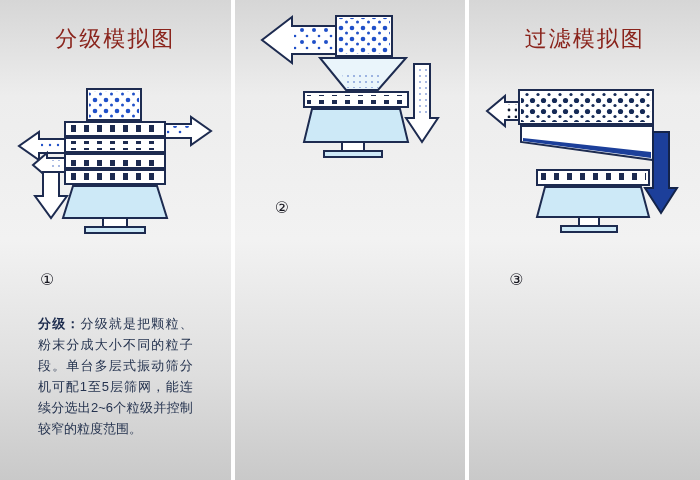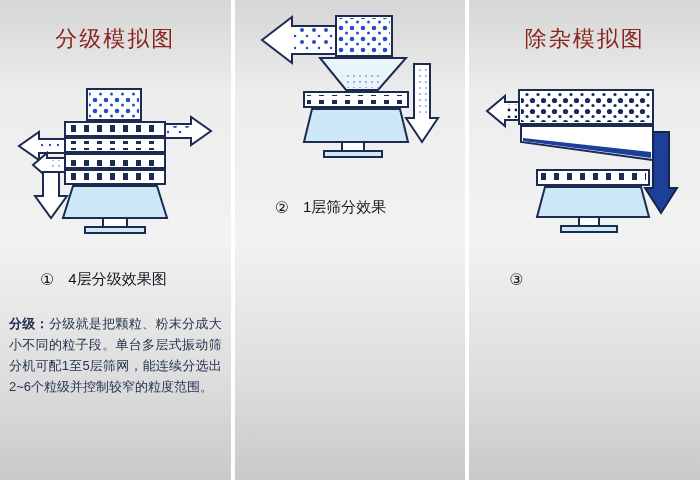--- a/index.html
+++ b/index.html
@@ -31,21 +31,21 @@
   .diagram svg { width: 200px; height: 168px; }
   .caption {
     align-self: flex-start;
     margin: 12px 0 0 40px;
     font-size: 15px; color: #15151e;
     display: flex; align-items: center; gap: 14px;
     white-space: nowrap;
   }
   .caption .num { font-size: 16px; }
   .desc {
-    margin: 24px 0 0; padding: 0 9px;
+    margin: 24px 0 0; padding: 0 38px;
     font-size: 13px; line-height: 1.62;
     color: #25334f; text-align: justify;
   }
   .desc b { color: #1b2a4c; }
   .defs-holder { position: absolute; width: 0; height: 0; }
 </style>
 </head>
 <body>
 
 <svg class="defs-holder" aria-hidden="true">
@@ -120,21 +120,20 @@
         <g>
           <polygon points="58,100 142,100 152,132 48,132" fill="#cde9f7" stroke="#1d2b50" stroke-width="2"></polygon>
           <rect x="88" y="132" width="24" height="9" fill="#ffffff" stroke="#1d2b50" stroke-width="2"></rect>
           <rect x="70" y="141" width="60" height="6" fill="#cde9f7" stroke="#1d2b50" stroke-width="2"></rect>
         </g>
       </svg>
     </div>
 
     <div class="caption">
       <span class="num">①</span>
-      <span>4层分级效果图</span>
     </div>
 
     <p class="desc"><b>分级：</b><span>分级就是把颗粒、粉末分成大小不同的粒子段。单台多层式振动筛分机可配1至5层筛网，能连续分选出2~6个粒级并控制较窄的粒度范围。</span></p>
   </section>
 
   <section class="panel">
 
     <div class="diagram">
       <svg viewBox="0 0 200 168">
 
@@ -166,27 +165,26 @@
 
         <g>
           <polygon points="164,50 180,50 180,104 188,104 172,128 156,104 164,104" fill="#ffffff" stroke="#1d2b50" stroke-width="2"></polygon>
           <polygon points="166,52 178,52 178,102 166,102" fill="url(#speck)"></polygon>
         </g>
       </svg>
     </div>
 
     <div class="caption">
       <span class="num">②</span>
-      <span>1层筛分效果</span>
     </div>
 
   </section>
 
   <section class="panel">
-    <h2 class="title">除杂模拟图</h2>
+    <h2 class="title">过滤模拟图</h2>
 
     <div class="diagram">
       <svg viewBox="0 0 200 168">
 
         <g>
           <rect x="34" y="4" width="134" height="34" fill="#ffffff" stroke="#1d2b50" stroke-width="2"></rect>
           <rect x="36" y="6" width="130" height="30" fill="url(#darkdots)"></rect>
         </g>
 
         <g>

